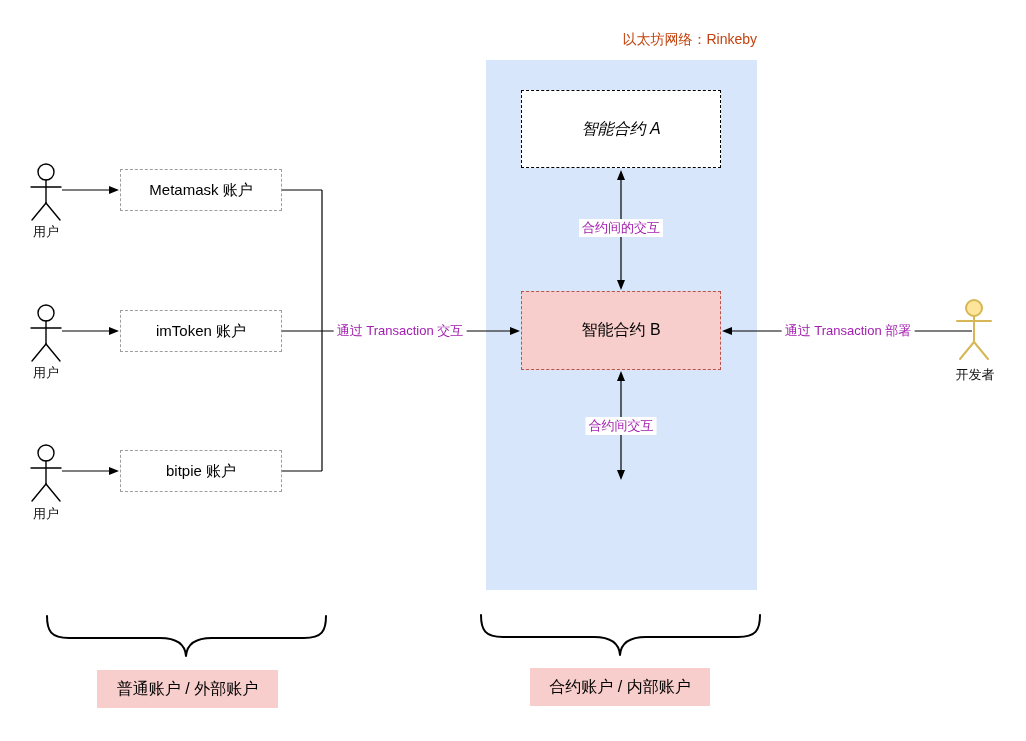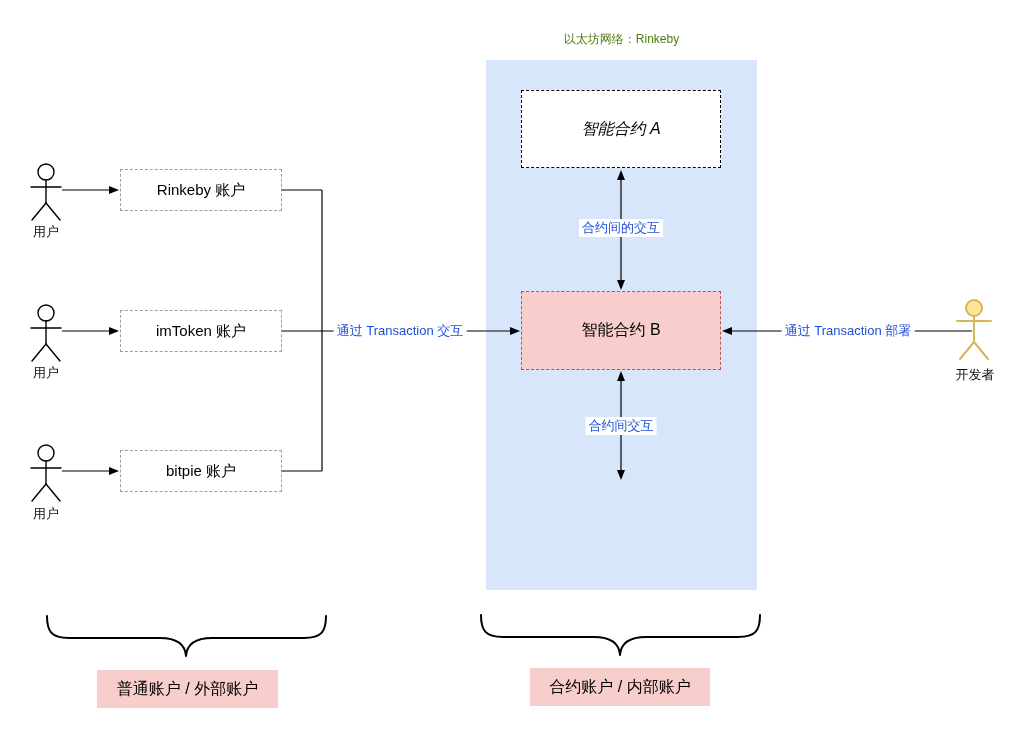--- a/index.html
+++ b/index.html
@@ -12,21 +12,21 @@
     overflow:hidden;
   }
   .abs{position:absolute;}
   #network-region{
     left:486px;top:60px;width:271px;height:530px;
     background:#d8e6fb;
   }
   #svg-layer{left:0;top:0;width:1026px;height:741px;pointer-events:none;}
   #network-title{
     left:486px;top:31px;width:271px;
-    text-align:center;font-size:12px;line-height:16px;color:#4d7c0f;
+    text-align:right;font-size:14px;line-height:16px;color:#c2410c;
   }
   .contract-box{
     left:521px;width:200px;
     background:#ffffff;border:1px dashed #000;
     display:flex;align-items:center;justify-content:center;
     font-size:16px;box-sizing:border-box;
   }
   #contract-a{top:90px;height:78px;font-style:italic;}
   #contract-b{top:291px;height:79px;background:#f8cecc;border:1px dashed #b85450;}
   #contract-c{top:481px;height:80px;}
@@ -35,21 +35,21 @@
     background:#ffffff;border:1px dashed #9e9e9e;
     display:flex;align-items:center;justify-content:center;
     font-size:15px;box-sizing:border-box;
   }
   #account-metamask{top:169px;}
   #account-imtoken{top:310px;}
   #account-bitpie{top:450px;}
   .edge-label{
     transform:translate(-50%,-50%);
     background:#ffffff;padding:1px 3px;
-    font-size:13px;line-height:16px;white-space:nowrap;color:#1d4ed8;
+    font-size:13px;line-height:16px;white-space:nowrap;color:#a21caf;
   }
   #label-user-tx{left:400px;top:331px;}
   #label-dev-tx{left:848px;top:331px;}
   #label-ab{left:621px;top:228px;}
   #label-bc{left:621px;top:426px;}
   .actor-label{
     text-align:center;font-size:13px;line-height:15px;color:#111;white-space:nowrap;
   }
   #user-label-1{left:26px;top:224px;width:40px;}
   #user-label-2{left:26px;top:365px;width:40px;}
@@ -142,21 +142,21 @@
   <div id="network-title" class="abs">以太坊网络：Rinkeby</div>
 
   <div id="contract-a" class="abs contract-box">
     <span>智能合约 A</span>
   </div>
   <div id="contract-b" class="abs contract-box">
     <span>智能合约 B</span>
   </div>
 
   <div id="account-metamask" class="abs account-box">
-    <span>Rinkeby 账户</span>
+    <span>Metamask 账户</span>
   </div>
   <div id="account-imtoken" class="abs account-box">
     <span>imToken 账户</span>
   </div>
   <div id="account-bitpie" class="abs account-box">
     <span>bitpie 账户</span>
   </div>
 
   <div id="label-user-tx" class="abs edge-label">通过 Transaction 交互</div>
   <div id="label-dev-tx" class="abs edge-label">通过 Transaction 部署</div>

